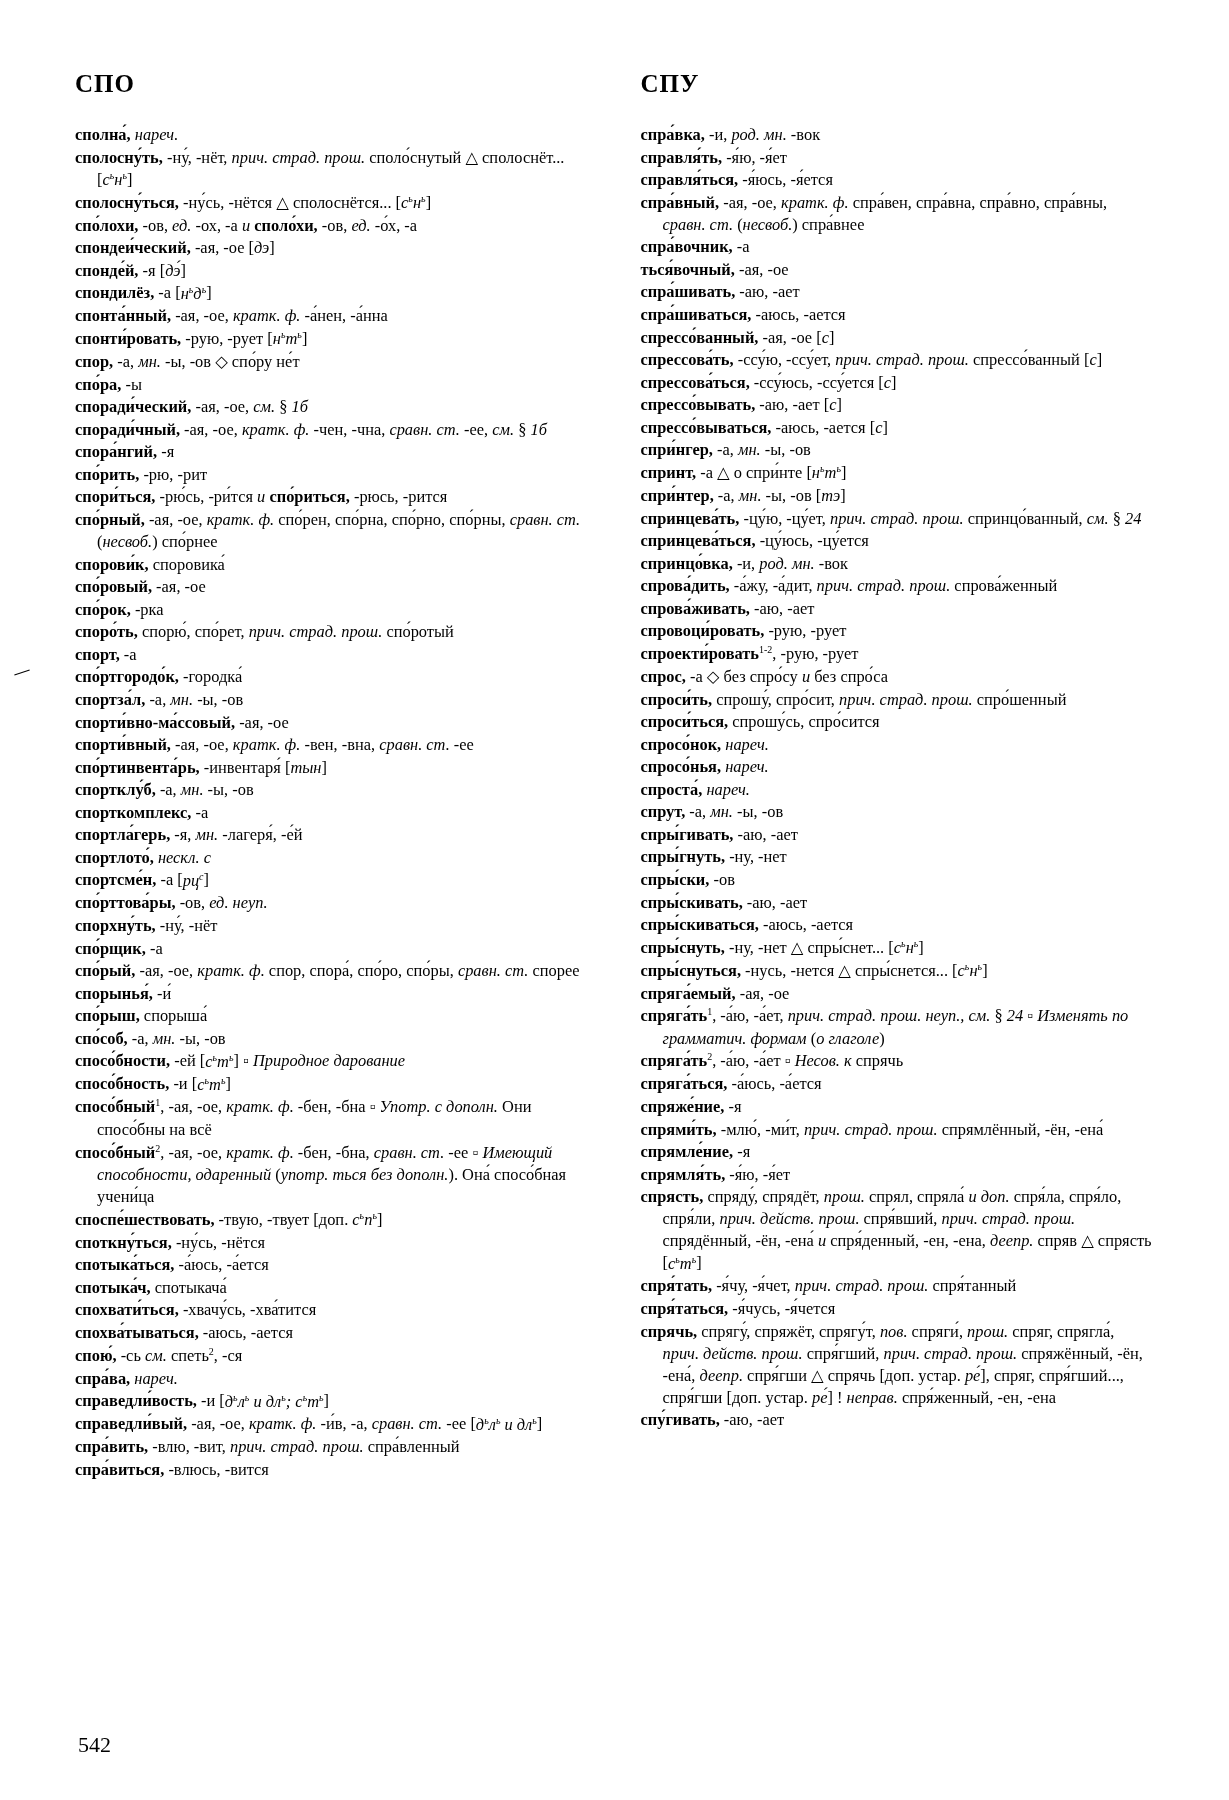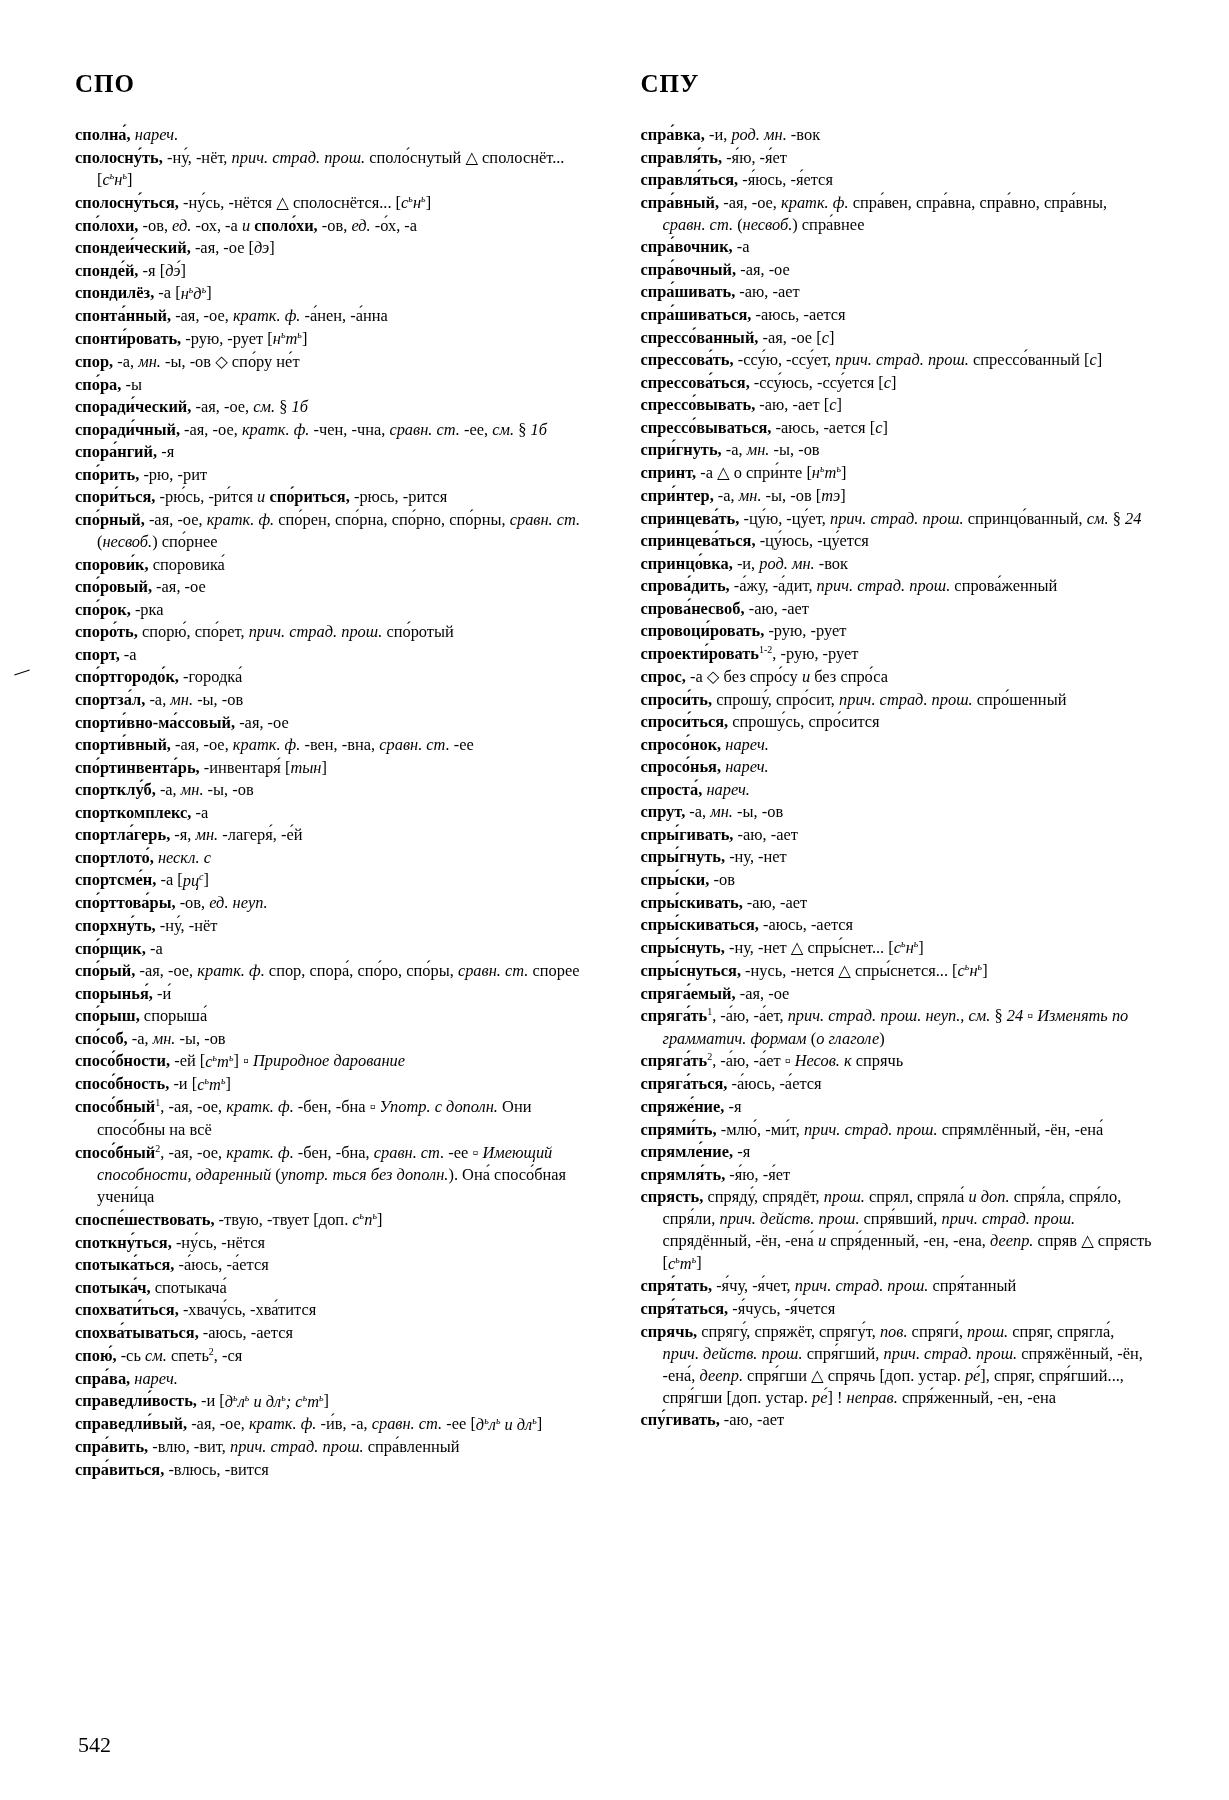--- a/index.html
+++ b/index.html
@@ -135,36 +135,36 @@
     </div>
 
     <div class="col">
       <div class="col-head">СПУ</div>
       <div class="entries" id="right-entries">
           <div class="entry"><b>спра́вка,</b> -и, <i>род. мн.</i> -вок</div>
           <div class="entry"><b>справля́ть,</b> -я́ю, -я́ет</div>
           <div class="entry"><b>справля́ться,</b> -я́юсь, -я́ется</div>
           <div class="entry"><b>спра́вный,</b> -ая, -ое, <i>кратк. ф.</i> спра́вен, спра́вна, спра́вно, спра́вны, <i>сравн. ст.</i> (<i>несвоб.</i>) спра́внее</div>
           <div class="entry"><b>спра́вочник,</b> -а</div>
-          <div class="entry"><b>спра́вочный,</b> -ая, -ое</div>
+          <div class="entry"><b>ться́вочный,</b> -ая, -ое</div>
           <div class="entry"><b>спра́шивать,</b> -аю, -ает</div>
           <div class="entry"><b>спра́шиваться,</b> -аюсь, -ается</div>
           <div class="entry"><b>спрессо́ванный,</b> -ая, -ое [<i>с</i>]</div>
           <div class="entry"><b>спрессова́ть,</b> -ссу́ю, -ссу́ет, <i>прич. страд. прош.</i> спрессо́ванный [<i>с</i>]</div>
           <div class="entry"><b>спрессова́ться,</b> -ссу́юсь, -ссу́ется [<i>с</i>]</div>
           <div class="entry"><b>спрессо́вывать,</b> -аю, -ает [<i>с</i>]</div>
           <div class="entry"><b>спрессо́вываться,</b> -аюсь, -ается [<i>с</i>]</div>
-          <div class="entry"><b>спри́гнуть,</b> -а, <i>мн.</i> -ы, -ов</div>
+          <div class="entry"><b>спри́нгер,</b> -а, <i>мн.</i> -ы, -ов</div>
           <div class="entry"><b>спринт,</b> -а △ о спри́нте [<i>н<sup>ь</sup>т<sup>ь</sup></i>]</div>
           <div class="entry"><b>спри́нтер,</b> -а, <i>мн.</i> -ы, -ов [<i>тэ</i>]</div>
           <div class="entry"><b>спринцева́ть,</b> -цу́ю, -цу́ет, <i>прич. страд. прош.</i> спринцо́ванный, <i>см.</i> § <i>24</i></div>
           <div class="entry"><b>спринцева́ться,</b> -цу́юсь, -цу́ется</div>
           <div class="entry"><b>спринцо́вка,</b> -и, <i>род. мн.</i> -вок</div>
           <div class="entry"><b>спрова́дить,</b> -а́жу, -а́дит, <i>прич. страд. прош.</i> спрова́женный</div>
-          <div class="entry"><b>спрова́несвоб,</b> -аю, -ает</div>
+          <div class="entry"><b>спрова́живать,</b> -аю, -ает</div>
           <div class="entry"><b>спровоци́ровать,</b> -рую, -рует</div>
           <div class="entry"><b>спроекти́ровать</b><sup>1-2</sup>, -рую, -рует</div>
           <div class="entry"><b>спрос,</b> -а ◇ без спро́су <i>и</i> без спро́са</div>
           <div class="entry"><b>спроси́ть,</b> спрошу́, спро́сит, <i>прич. страд. прош.</i> спро́шенный</div>
           <div class="entry"><b>спроси́ться,</b> спрошу́сь, спро́сится</div>
           <div class="entry"><b>спросо́нок,</b> <i>нареч.</i></div>
           <div class="entry"><b>спросо́нья,</b> <i>нареч.</i></div>
           <div class="entry"><b>спроста́,</b> <i>нареч.</i></div>
           <div class="entry"><b>спрут,</b> -а, <i>мн.</i> -ы, -ов</div>
           <div class="entry"><b>спры́гивать,</b> -аю, -ает</div>

